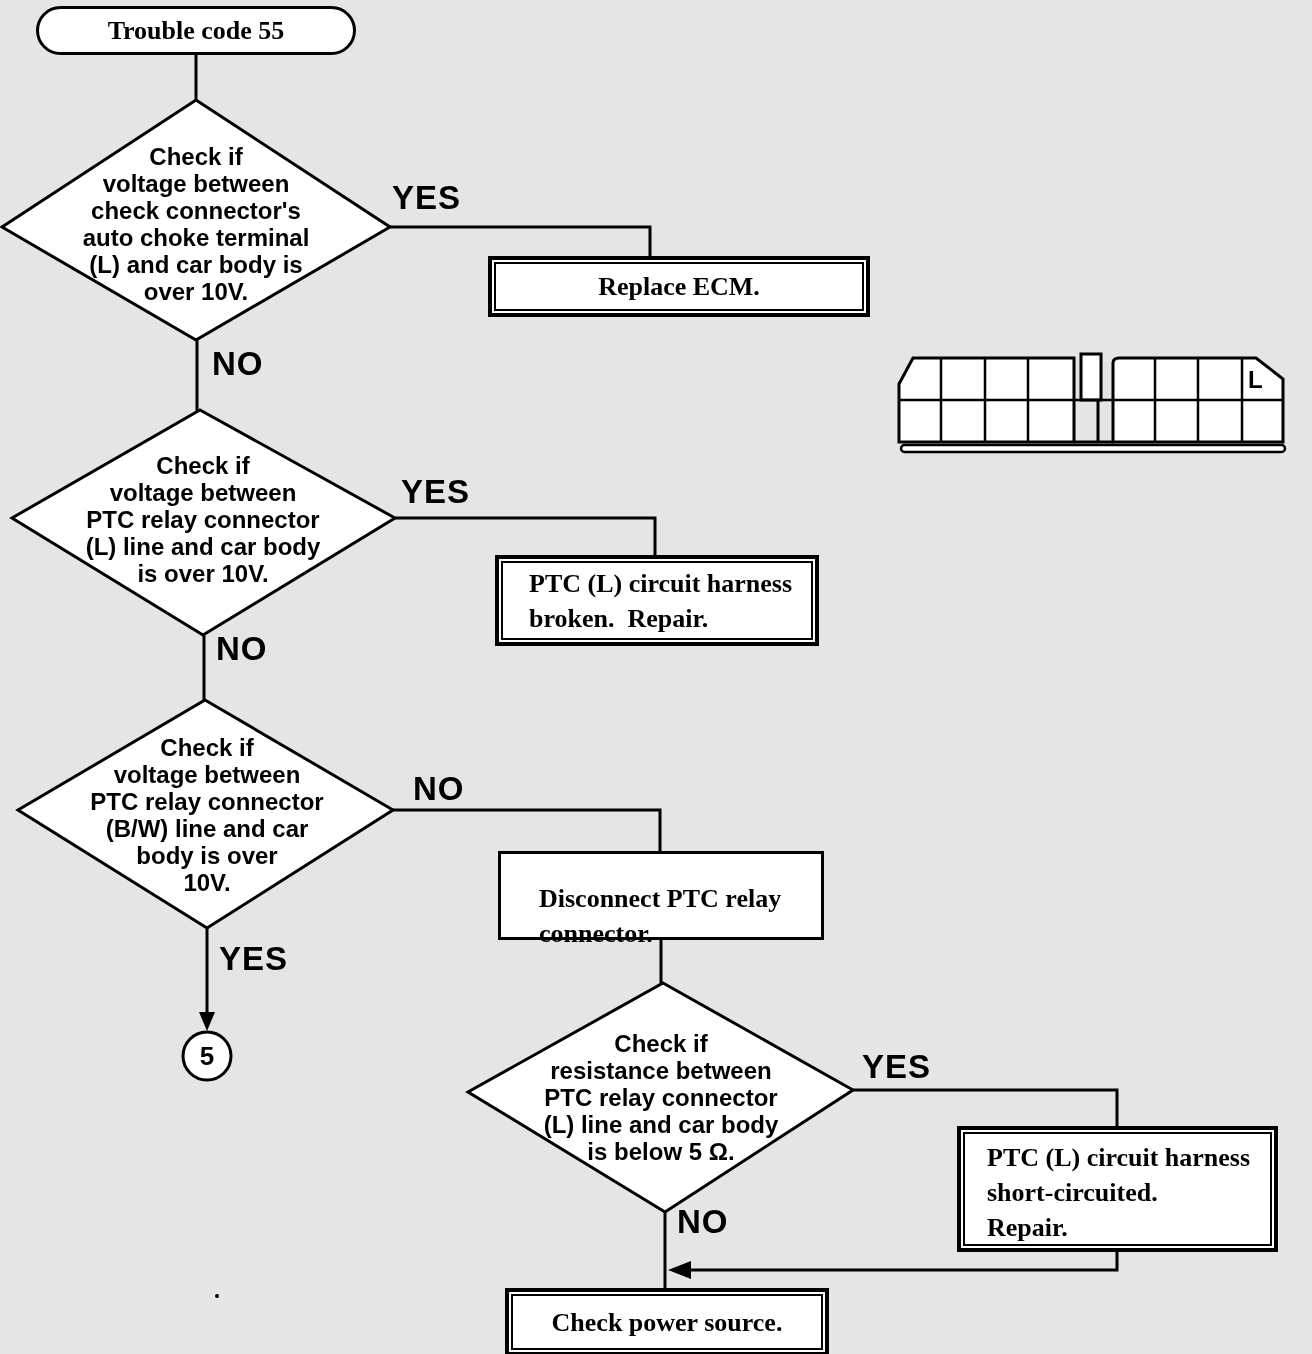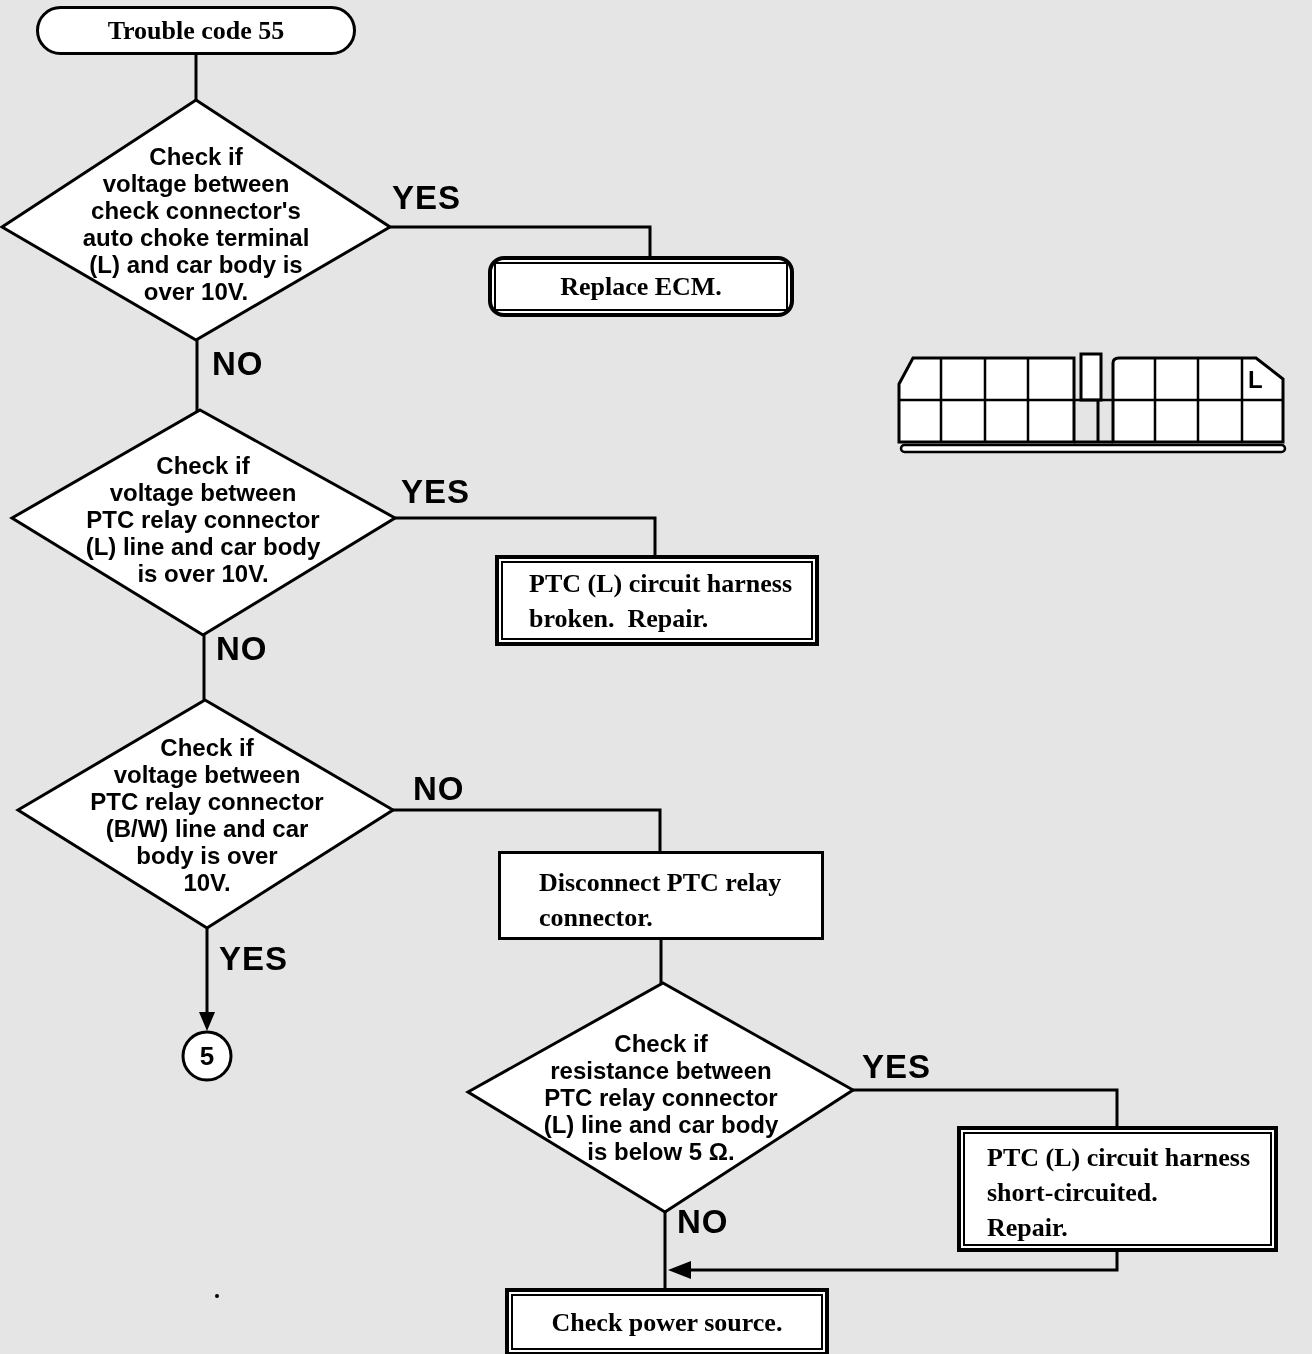--- a/index.html
+++ b/index.html
@@ -110,31 +110,31 @@
 
   <div class="t edge-label" style="left:392px;top:183px;">YES</div>
   <div class="t edge-label" style="left:212px;top:349px;">NO</div>
   <div class="t edge-label" style="left:401px;top:477px;">YES</div>
   <div class="t edge-label" style="left:216px;top:634px;">NO</div>
   <div class="t edge-label" style="left:413px;top:774px;">NO</div>
   <div class="t edge-label" style="left:219px;top:944px;">YES</div>
   <div class="t edge-label" style="left:862px;top:1052px;">YES</div>
   <div class="t edge-label" style="left:677px;top:1207px;">NO</div>
 
-  <div class="node box-double center-txt" style="left:488px;top:256px;width:306px;height:61px;border-radius:16px;">
+  <div class="node box-double center-txt" style="left:488px;top:256px;width:382px;height:61px;">
     <span class="txt">Replace ECM.</span>
   </div>
 
   <div class="node box-double" style="left:495px;top:555px;width:324px;height:91px;">
     <div class="txt" style="padding:7px 0 0 30px;">PTC (L) circuit harness
 broken.  Repair.</div>
   </div>
 
   <div class="node box-single" style="left:498px;top:851px;width:326px;height:89px;">
-    <div class="txt" style="padding:11px 0 0 38px;">Disconnect PTC relay
+    <div class="txt" style="padding:27px 0 0 38px;">Disconnect PTC relay
 connector.</div>
   </div>
 
   <div class="node box-double" style="left:957px;top:1126px;width:321px;height:126px;">
     <div class="txt" style="padding:10px 0 0 26px;">PTC (L) circuit harness
 short-circuited.
 Repair.</div>
   </div>
 
   <div class="node box-double center-txt" style="left:505px;top:1288px;width:324px;height:68px;">

